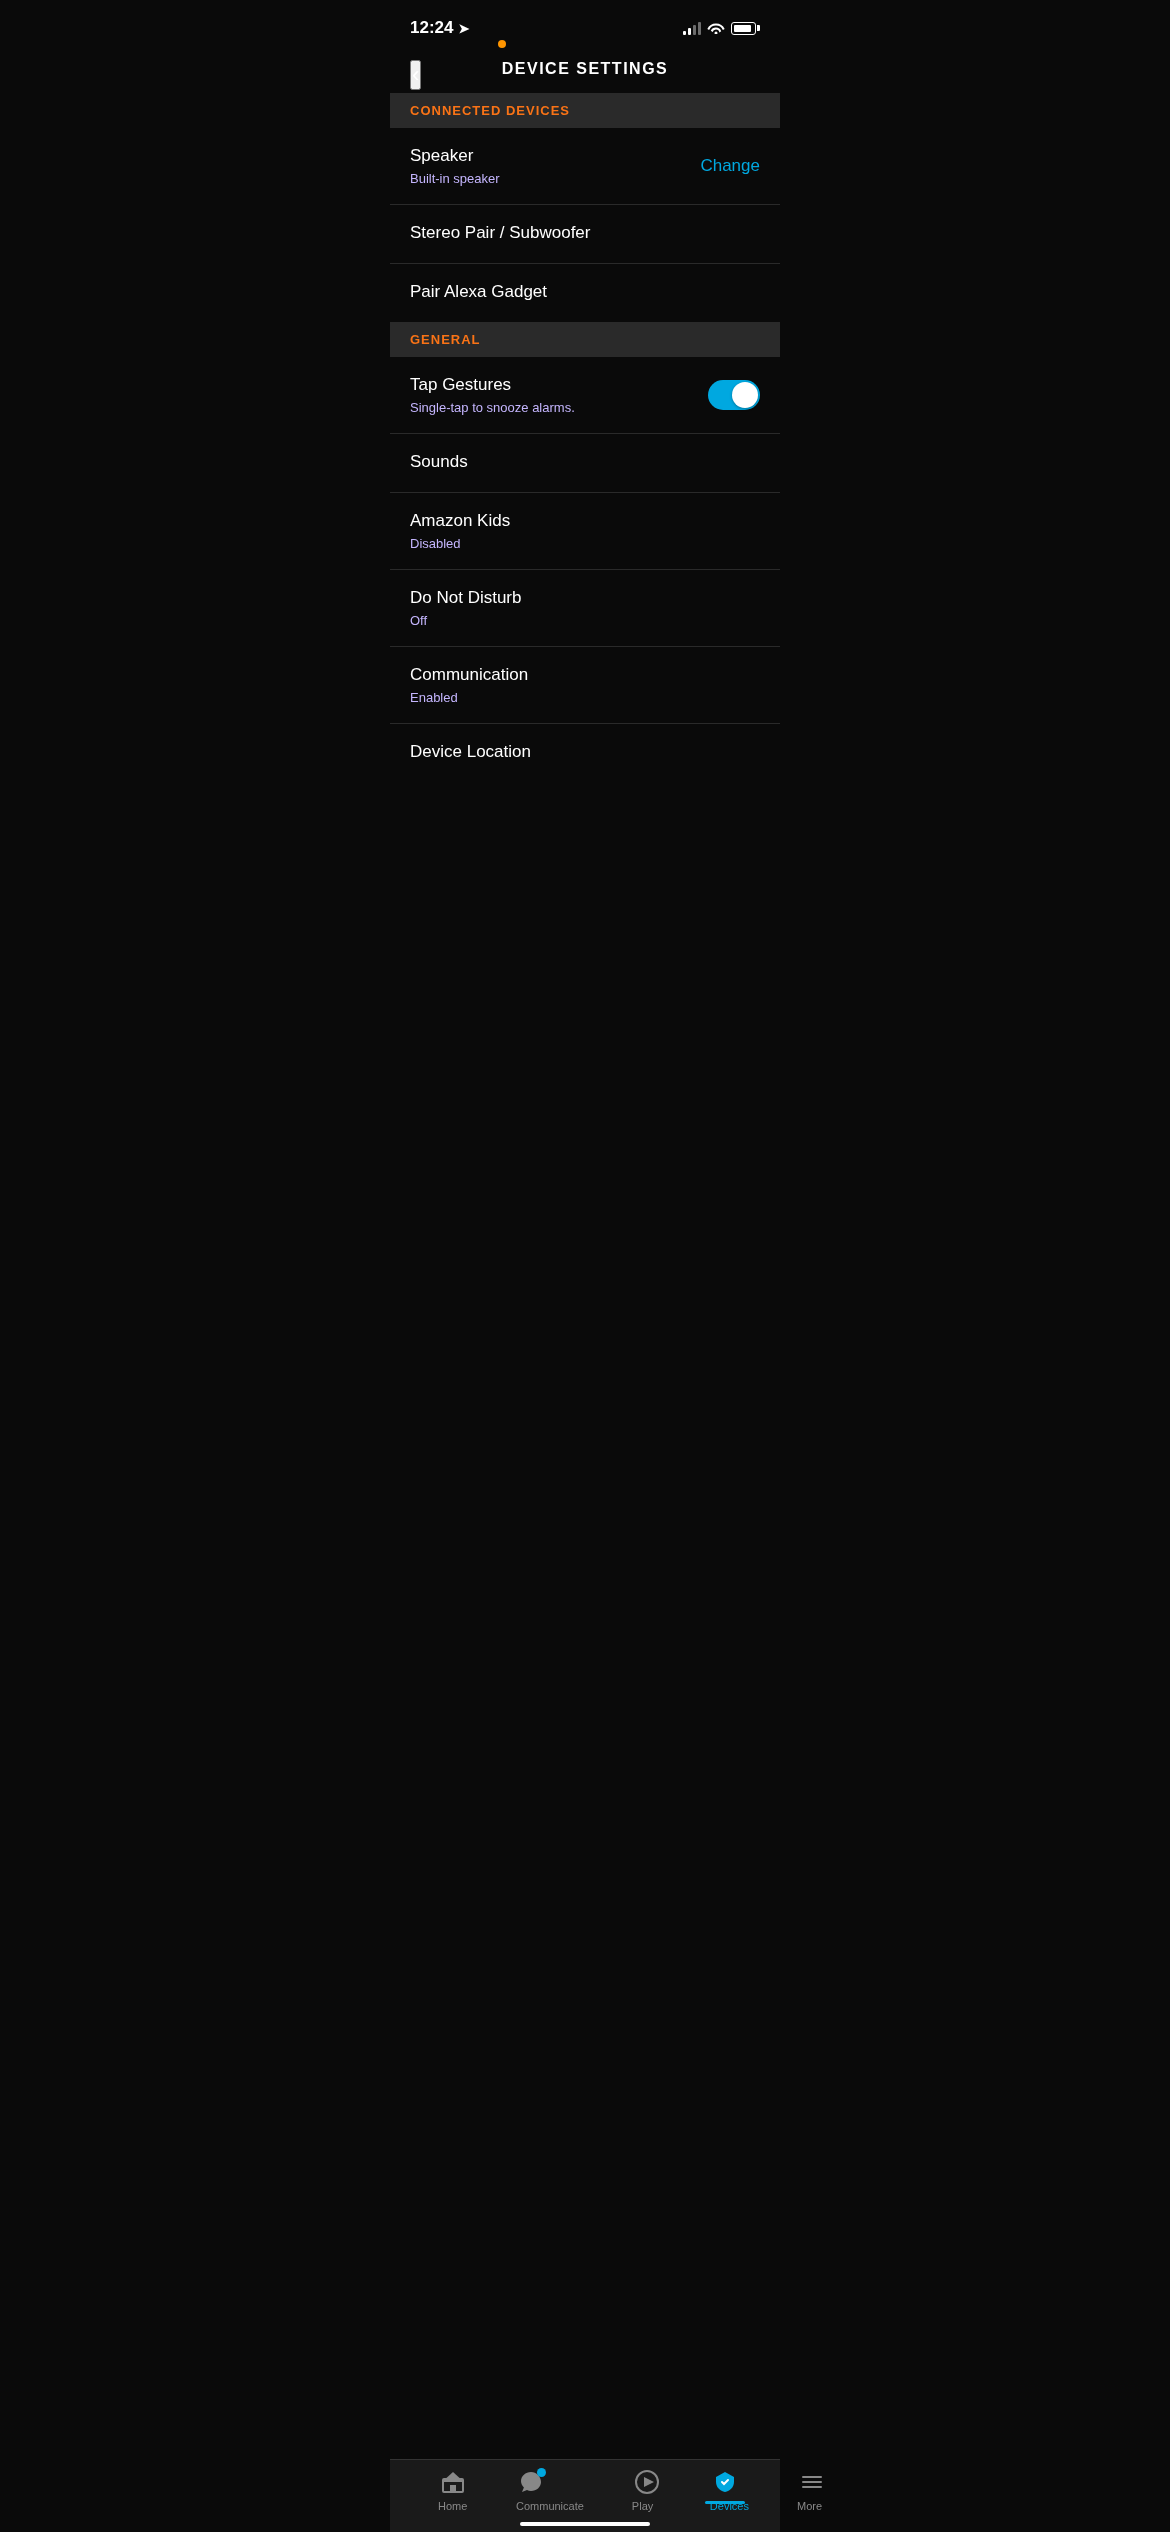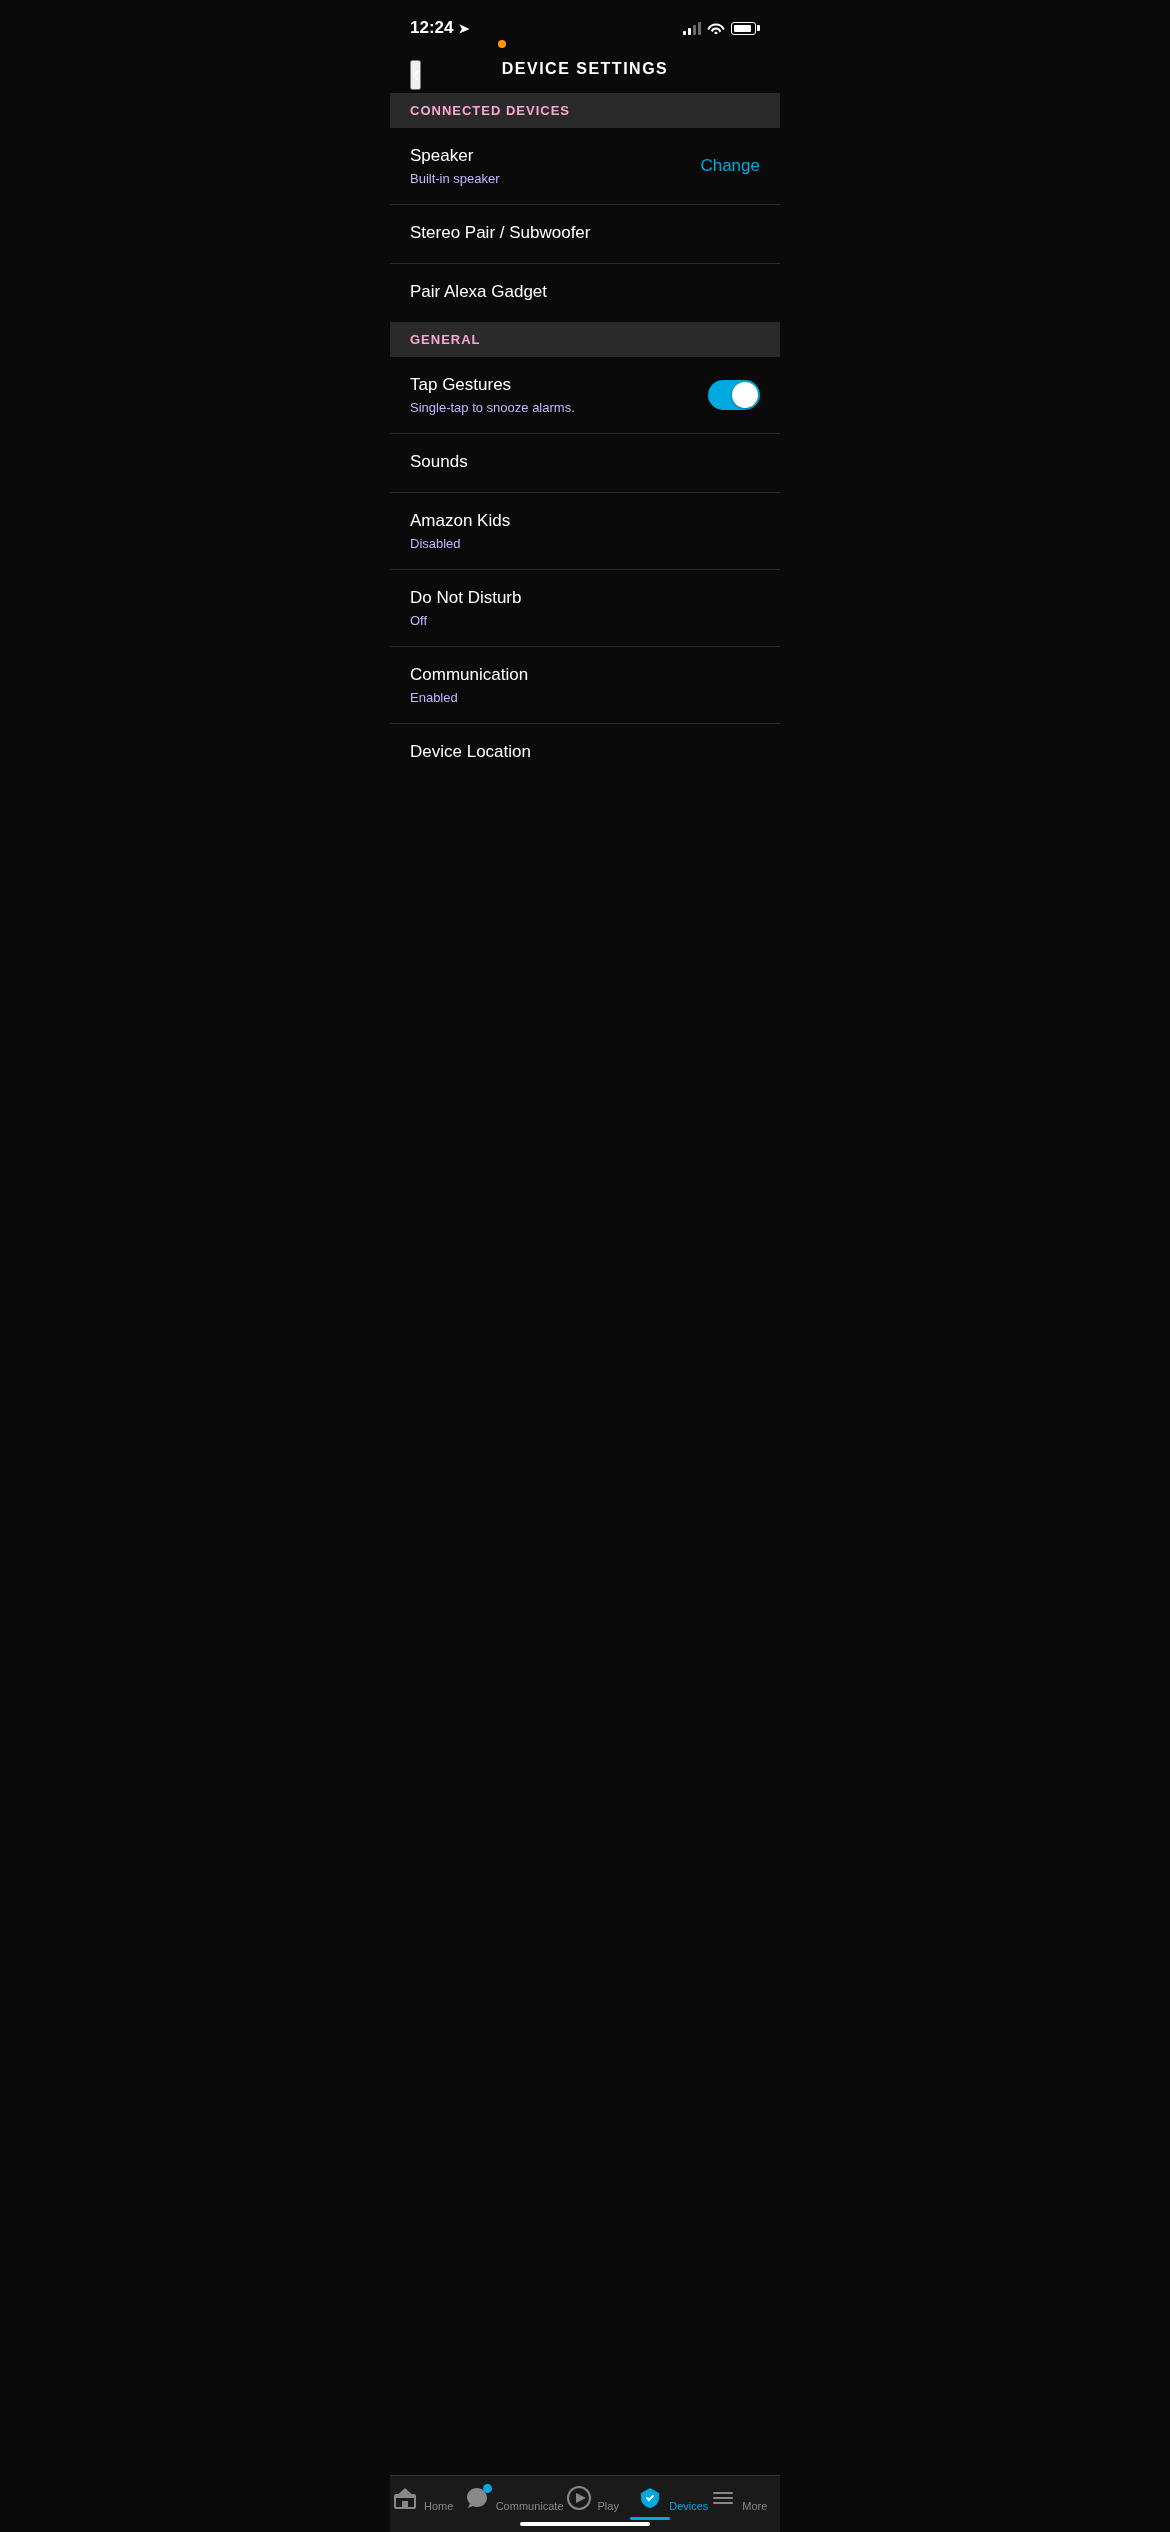--- a/index.html
+++ b/index.html
@@ -127,21 +127,21 @@
       font-weight: 700;
       letter-spacing: 1.5px;
       color: #ffffff;
       text-transform: uppercase;
     }
 
     
     .section-header {
       background: #2a2a2a;
       padding: 10px 20px;
-      color: #f9a8d4;
+      color: #f97316;
       font-size: 13px;
       font-weight: 600;
       letter-spacing: 1px;
       text-transform: uppercase;
     }
 
     
     .settings-list {
       background: #0a0a0a;
     }
@@ -215,25 +215,26 @@
       background: #1a1a1a;
       display: flex;
       align-items: center;
       justify-content: space-around;
       padding: 8px 0 20px;
       border-top: 1px solid #333333;
     }
 
     .nav-item {
       display: flex;
-      flex-direction: row;
-      align-items: flex-end;
+      flex-direction: column;
+      align-items: flex-start;
       gap: 4px;
       cursor: pointer;
       flex: 1;
+      margin-left: 48px;
     }
 
     .nav-icon-wrap {
       position: relative;
       width: 30px;
       height: 28px;
       display: flex;
       align-items: center;
       justify-content: center;
     }

